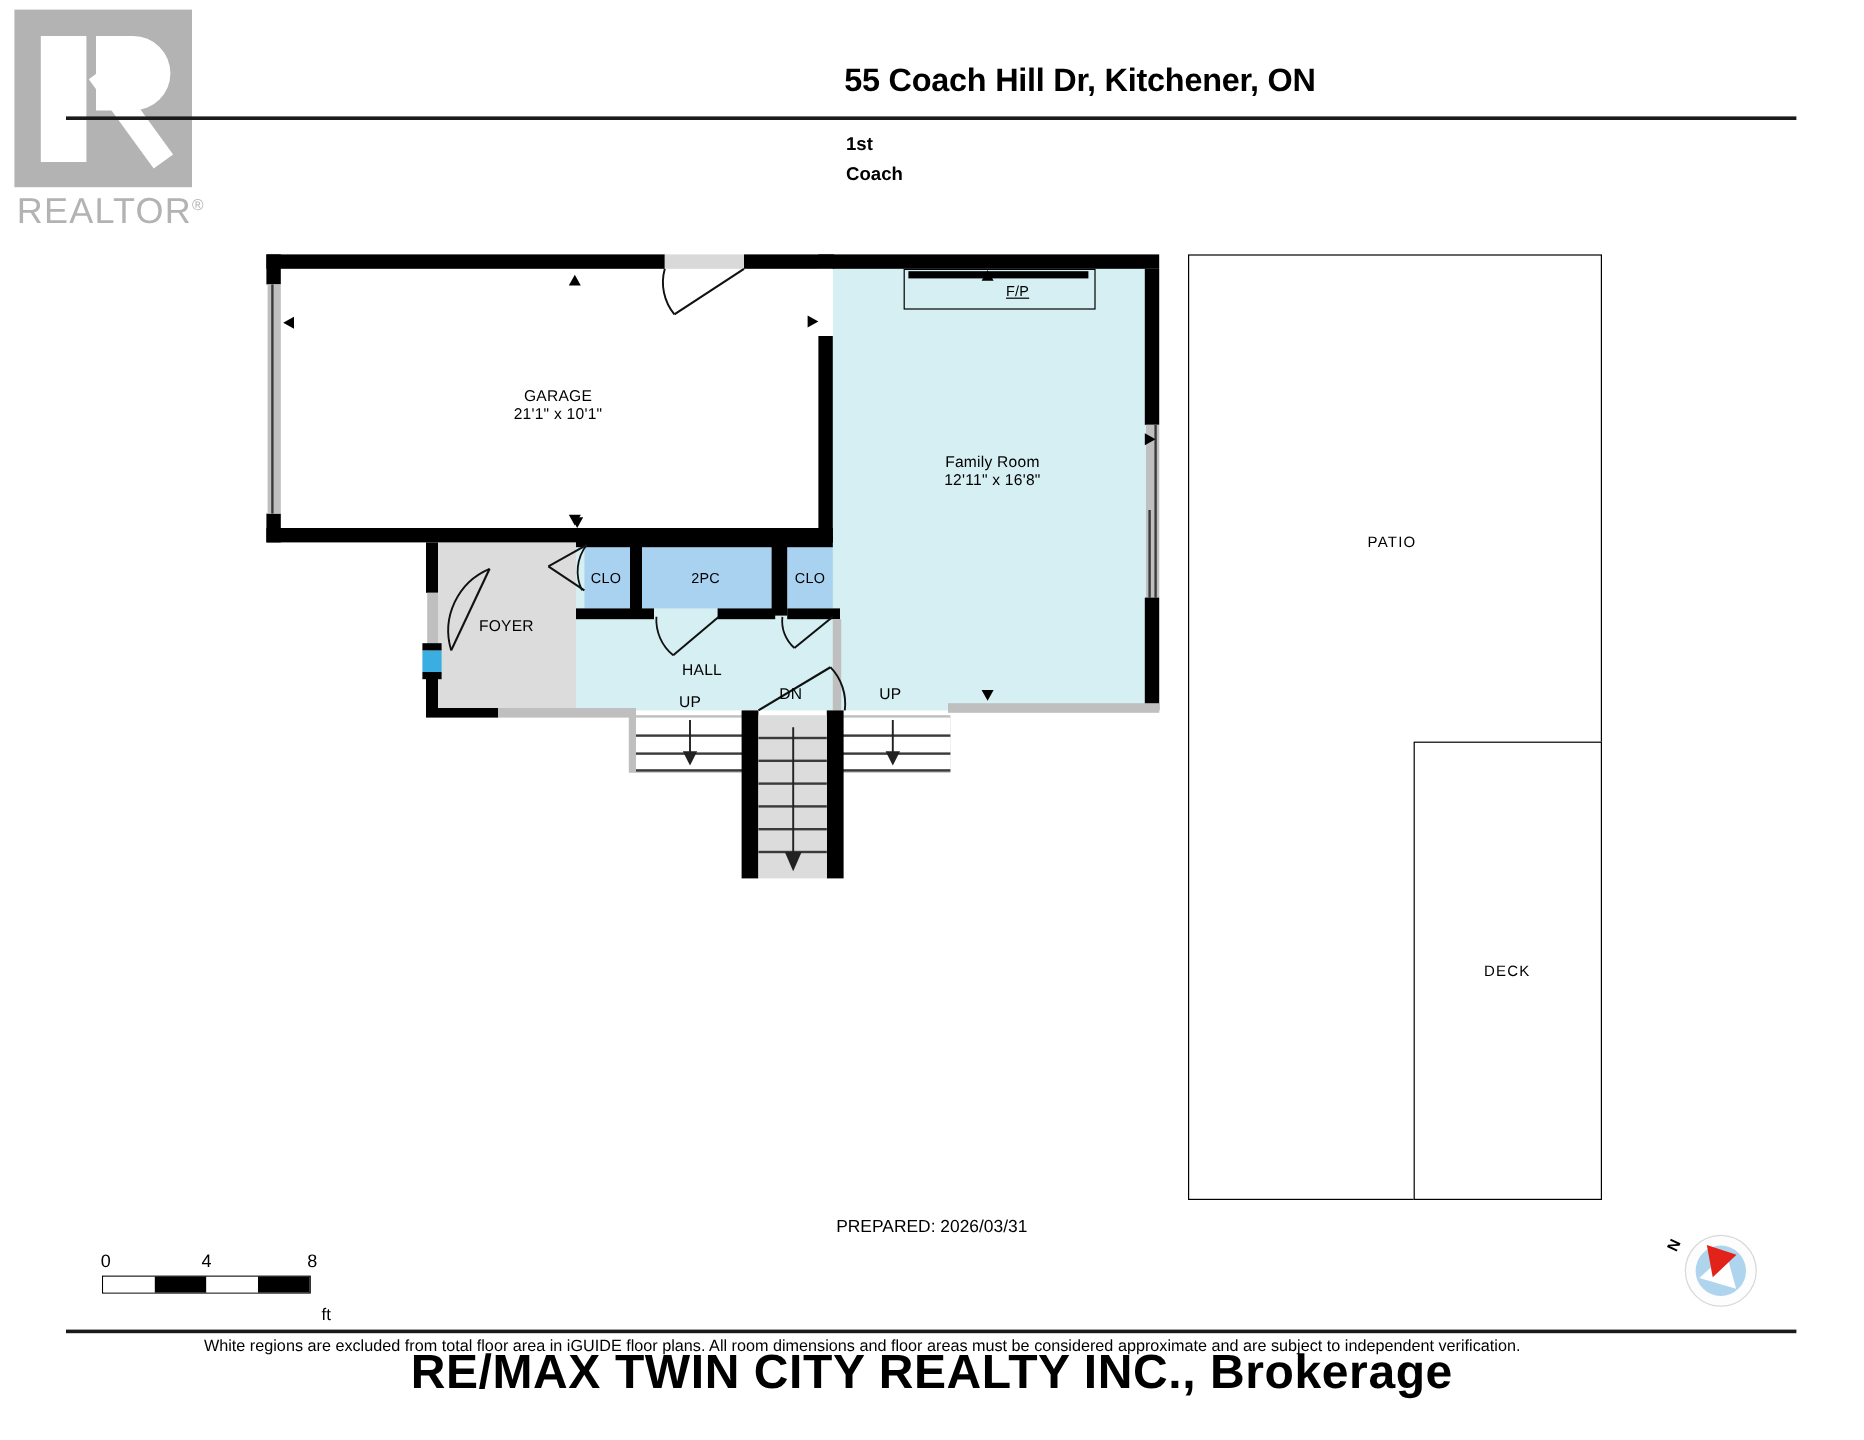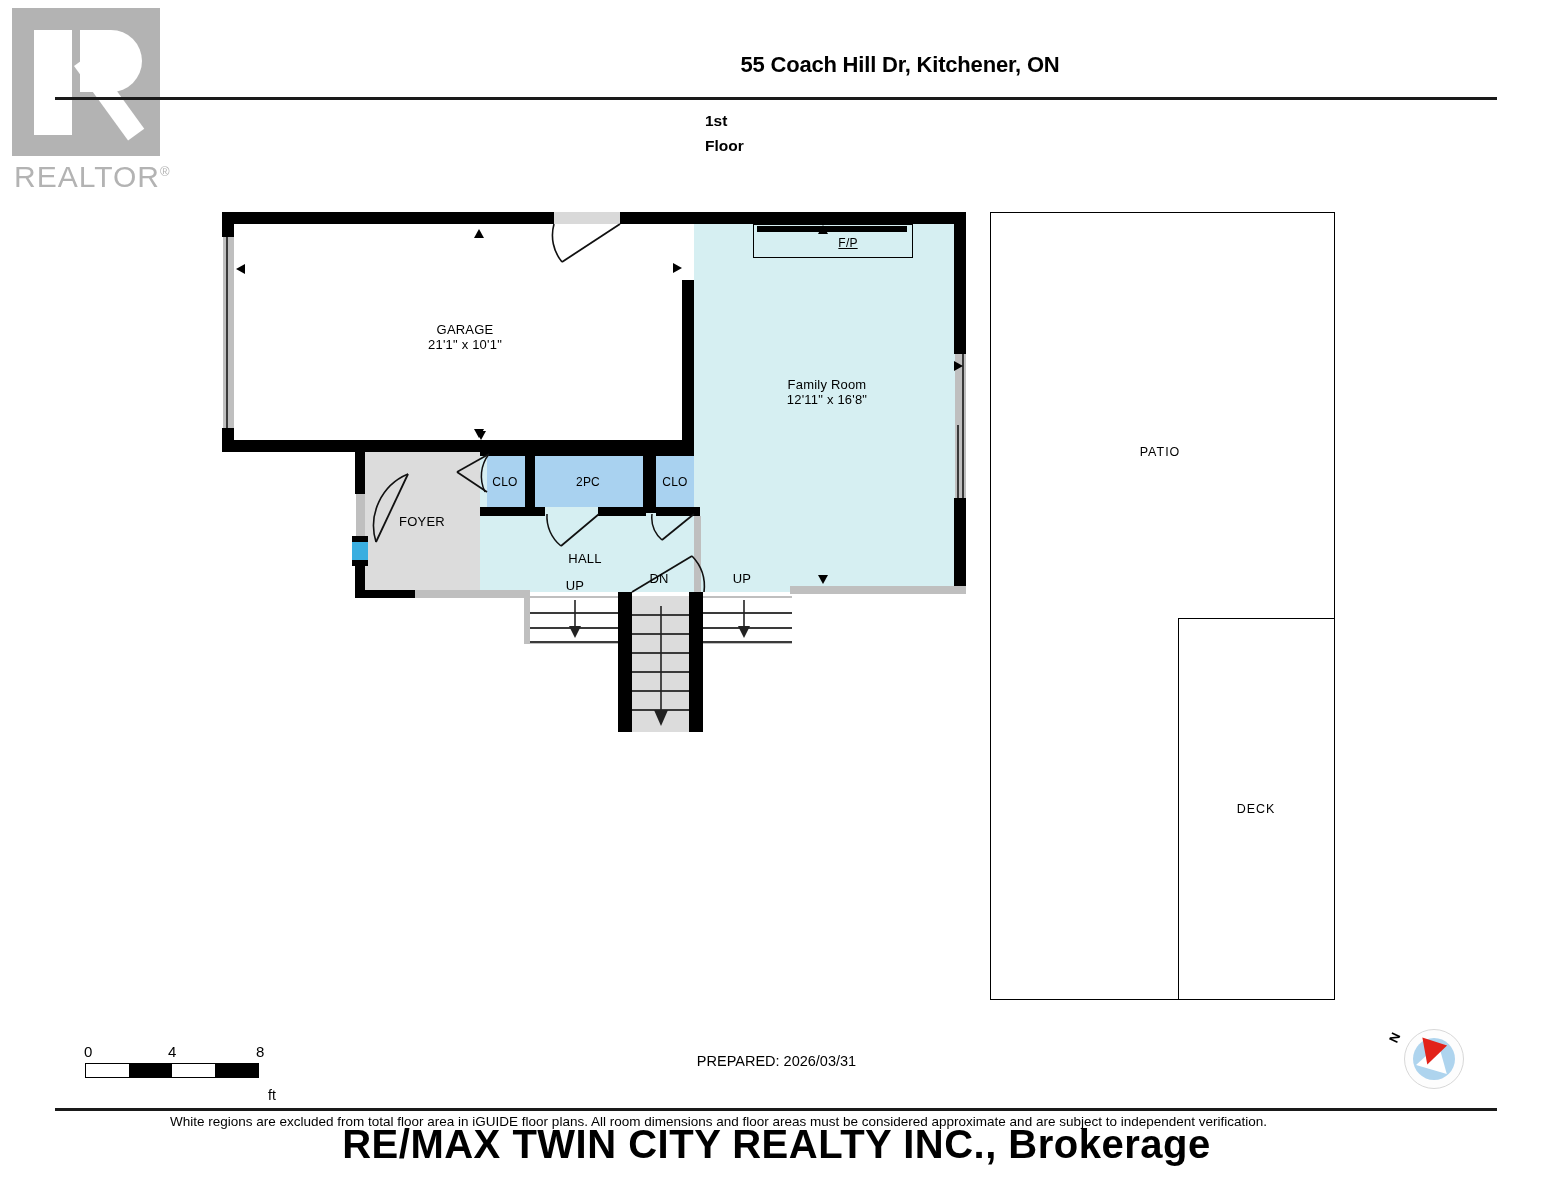--- a/index.html
+++ b/index.html
@@ -12,21 +12,21 @@
   #realtor-logo{position:absolute;left:12px;top:8px;width:170px;height:200px;}
   #realtor-logo .mark{position:absolute;left:0;top:0;width:148px;height:148px;background:#b3b3b3;}
   #realtor-logo .mark .stem{position:absolute;left:22px;top:22px;width:38px;height:105px;background:#fff;}
   #realtor-logo .mark .bowl{position:absolute;left:68px;top:22px;width:62px;height:62px;background:#fff;border-radius:0 31px 31px 0;}
   #realtor-logo .mark .leg{position:absolute;left:62px;top:58px;width:20px;height:92px;background:#fff;
       transform:rotate(-36deg);transform-origin:top left;}
   #realtor-logo .wordmark{position:absolute;left:2px;top:152px;font-size:30px;letter-spacing:1px;color:#b3b3b3;font-weight:400;}
   #realtor-logo .wordmark sup{font-size:13px;}
 
   #page-title{position:absolute;left:300px;top:52px;width:1200px;text-align:center;
-     font-size:22px;font-weight:bold;letter-spacing:-0.2px;}
+     font-size:27px;font-weight:bold;letter-spacing:-0.2px;}
   #title-rule{position:absolute;left:55px;top:97px;width:1442px;height:3px;background:#1a1a1a;}
 
   #area-block{position:absolute;left:705px;top:108px;font-size:15.5px;line-height:25px;}
   #area-block .fl{position:absolute;left:0;top:0;font-weight:bold;}
   #area-block .vals{margin-left:85px;}
 
   
   #plan{position:absolute;left:0;top:0;width:1553px;height:1030px;}
 
   .lbl{position:absolute;font-size:13px;text-align:center;white-space:nowrap;
@@ -55,21 +55,21 @@
   .tick.left{border-top:5px solid transparent;border-bottom:5px solid transparent;border-right:9px solid #000;}
   .tick.right{border-top:5px solid transparent;border-bottom:5px solid transparent;border-left:9px solid #000;}
 
   
   #scalebar{position:absolute;left:85px;top:1063px;width:172px;height:13px;border:1.4px solid #000;display:flex;}
   #scalebar div{height:100%;}
   #scale-nums{position:absolute;left:76px;top:1043px;width:200px;font-size:15px;}
   #scale-nums span{position:absolute;}
   #scale-unit{position:absolute;left:268px;top:1063px;font-size:14px;margin-top:24px;}
 
-  #prepared{position:absolute;left:0;top:1053px;width:1553px;text-align:center;font-size:14.5px;}
+  #prepared{position:absolute;left:0;top:1015px;width:1553px;text-align:center;font-size:14.5px;}
 
   #compass{position:absolute;left:1404px;top:1029px;width:58px;height:58px;border-radius:50%;
      background:#fdfdfd;border:1px solid #d8d8d8;}
   #compass .disc{position:absolute;left:8px;top:8px;width:42px;height:42px;border-radius:50%;background:#aed4ee;}
   #compass .wedge{position:absolute;left:14px;top:14px;width:0;height:0;
      border-left:16px solid transparent;border-right:16px solid transparent;border-top:26px solid #fff;
      transform:rotate(196deg);}
   #compass .needle{position:absolute;left:13px;top:11px;width:0;height:0;
      border-left:13px solid transparent;border-right:13px solid transparent;border-top:24px solid #e2231a;
      transform:rotate(18deg);}
@@ -91,21 +91,21 @@
     <div class="bowl"></div>
     <div class="leg"></div>
   </div>
   <div class="wordmark"><span>REALTOR</span><sup>®</sup></div>
 </div>
 
 <div id="page-title">55 Coach Hill Dr, Kitchener, ON</div>
 <div id="title-rule"></div>
 
 <div id="area-block">
-  <span class="fl">1st Floor</span>
+  <span class="fl">1st Coach</span>
 </div>
 
 <div id="plan">
 
   <div class="outline" style="left:990px;top:212px;width:343px;height:786px;"></div>
 
   <div class="outline" style="left:1178px;top:618px;width:155px;height:380px;"></div>
 
   <div class="fillW" style="left:222px;top:212px;width:472px;height:240px;"></div>
 

